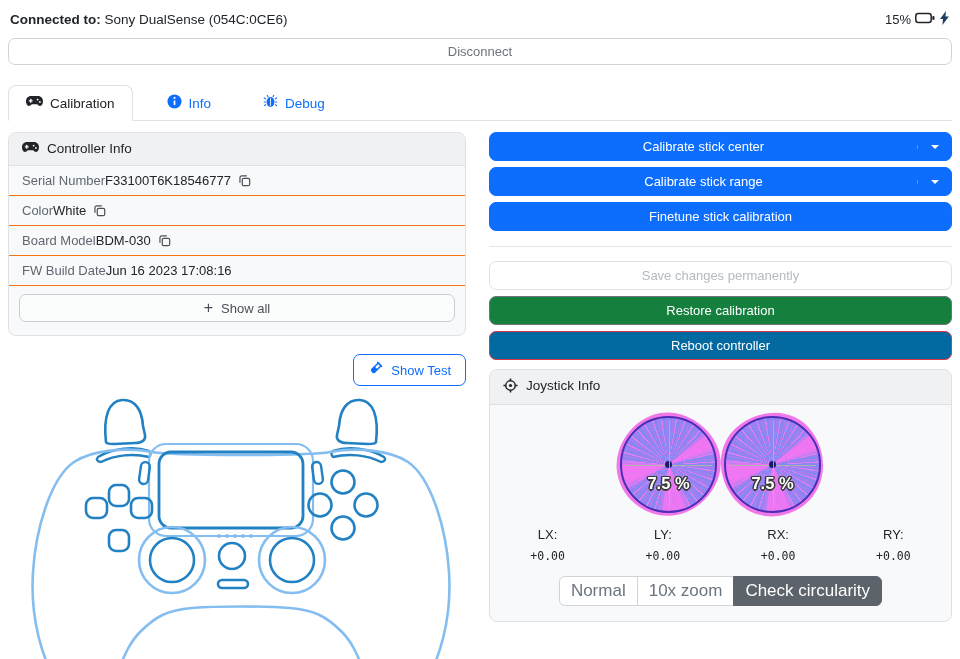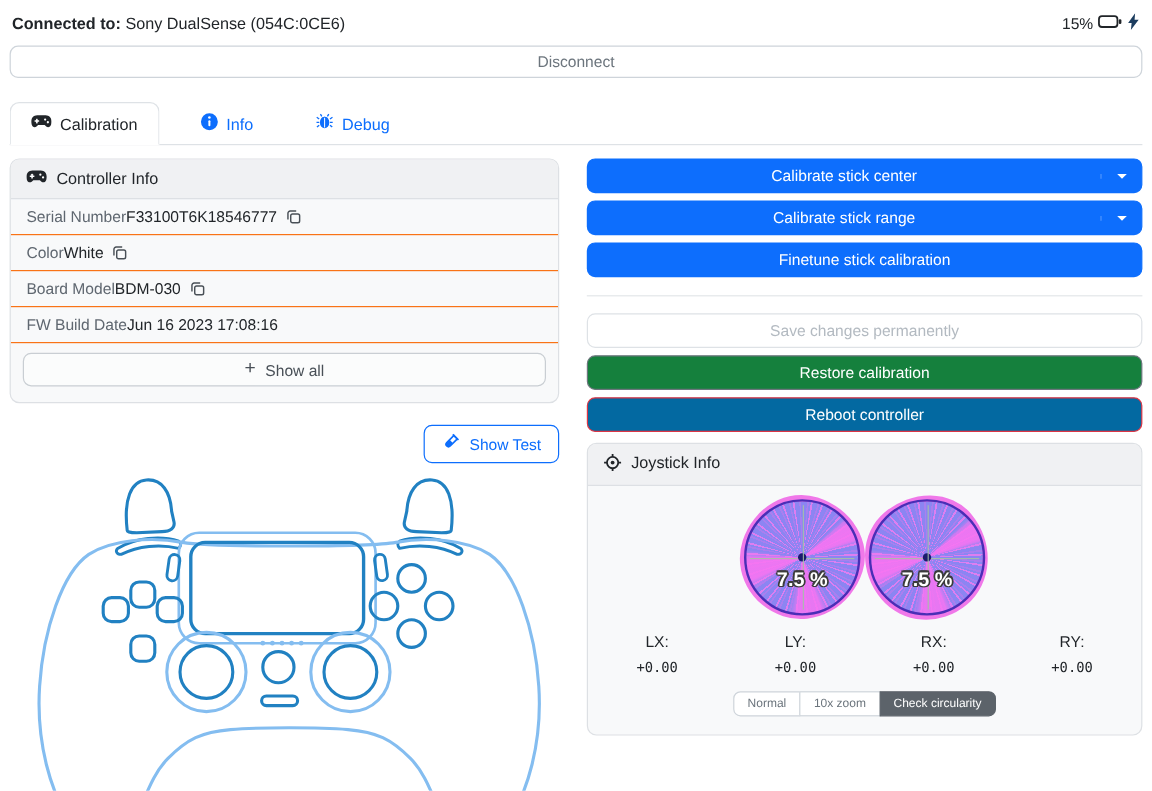--- a/index.html
+++ b/index.html
@@ -78,21 +78,21 @@
   .gauge-dot { position:absolute; left:50%; top:50%; width:7px; height:7px; margin:-3.5px 0 0 -3.5px; background:#1b1b6e; border-radius:50%; }
   .gauge-label { position:absolute; left:0; right:0; top:60%; text-align:center; color:#fff; font-weight:700; font-size:16.5px; z-index:2;
     text-shadow:-1.5px 0 #3c3c3c,1.5px 0 #3c3c3c,0 -1.5px #3c3c3c,0 1.5px #3c3c3c,-1px -1px #3c3c3c,1px 1px #3c3c3c,-1px 1px #3c3c3c,1px -1px #3c3c3c; }
 
   .axes { display:flex; padding:12px 0 2px 0; }
   .axis { flex:1; text-align:center; }
   .axis-label { font-size:13px; color:#212529; }
   .axis-value { margin-top:7px; font-family:"DejaVu Sans Mono","Liberation Mono",monospace; font-size:11.5px; }
 
   .modes { display:flex; justify-content:center; padding:11px 0 15px 0; }
-  .mode { padding:4px 11px; font-size:10px; background:#fff; border:1px solid #ced4da; color:#6c757d; cursor:pointer; margin-left:-1px; }
+  .mode { padding:4px 11px; font-size:17px; background:#fff; border:1px solid #ced4da; color:#6c757d; cursor:pointer; margin-left:-1px; }
   .mode:first-child { border-radius:6px 0 0 6px; margin-left:0; }
   .mode:last-child { border-radius:0 6px 6px 0; }
   .mode.active { background:#5c636a; border-color:#5c636a; color:#fff; }
 
   
   .controller { margin:4px 0 0 8px; display:block; }
 </style>
 </head>
 <body>
 

